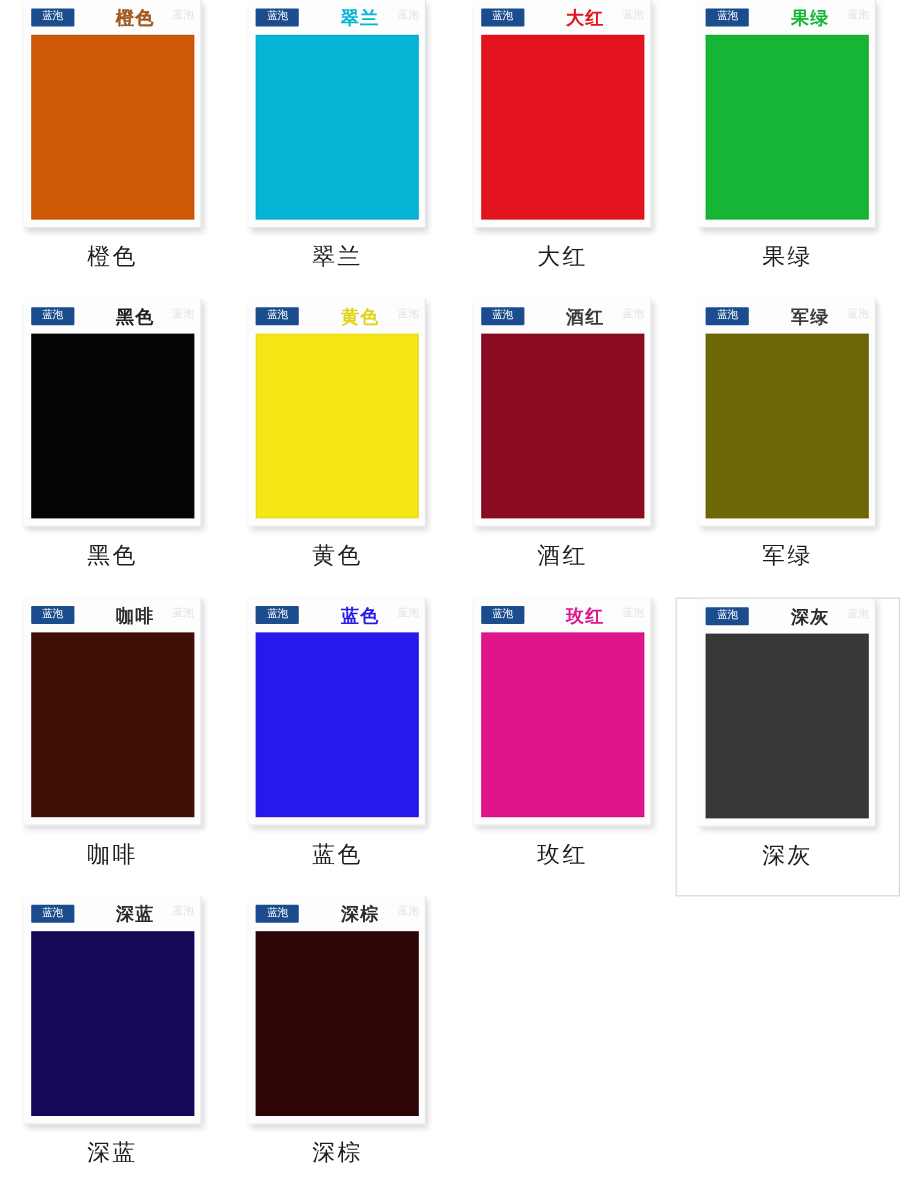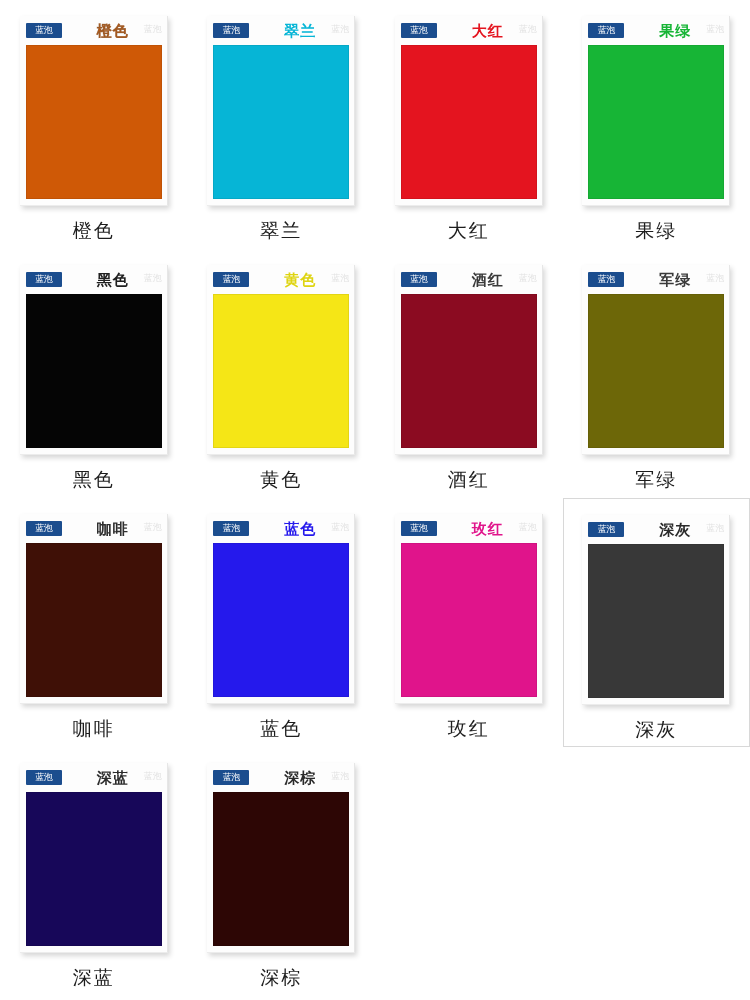--- a/index.html
+++ b/index.html
@@ -19,21 +19,21 @@
     grid-template-columns: repeat(4, 187.5px);
     grid-template-rows: repeat(4, 249px);
     background: #ffffff;
   }
 
   .cell {
     position: relative;
     display: flex;
     flex-direction: column;
     align-items: center;
-    padding-top: 16px;
+    padding-top: 0;
   }
 
   .cell.bordered {
     border: 1px solid #d8d8d8;
   }
 
   .cell.empty { visibility: hidden; }
 
   
   .card {

